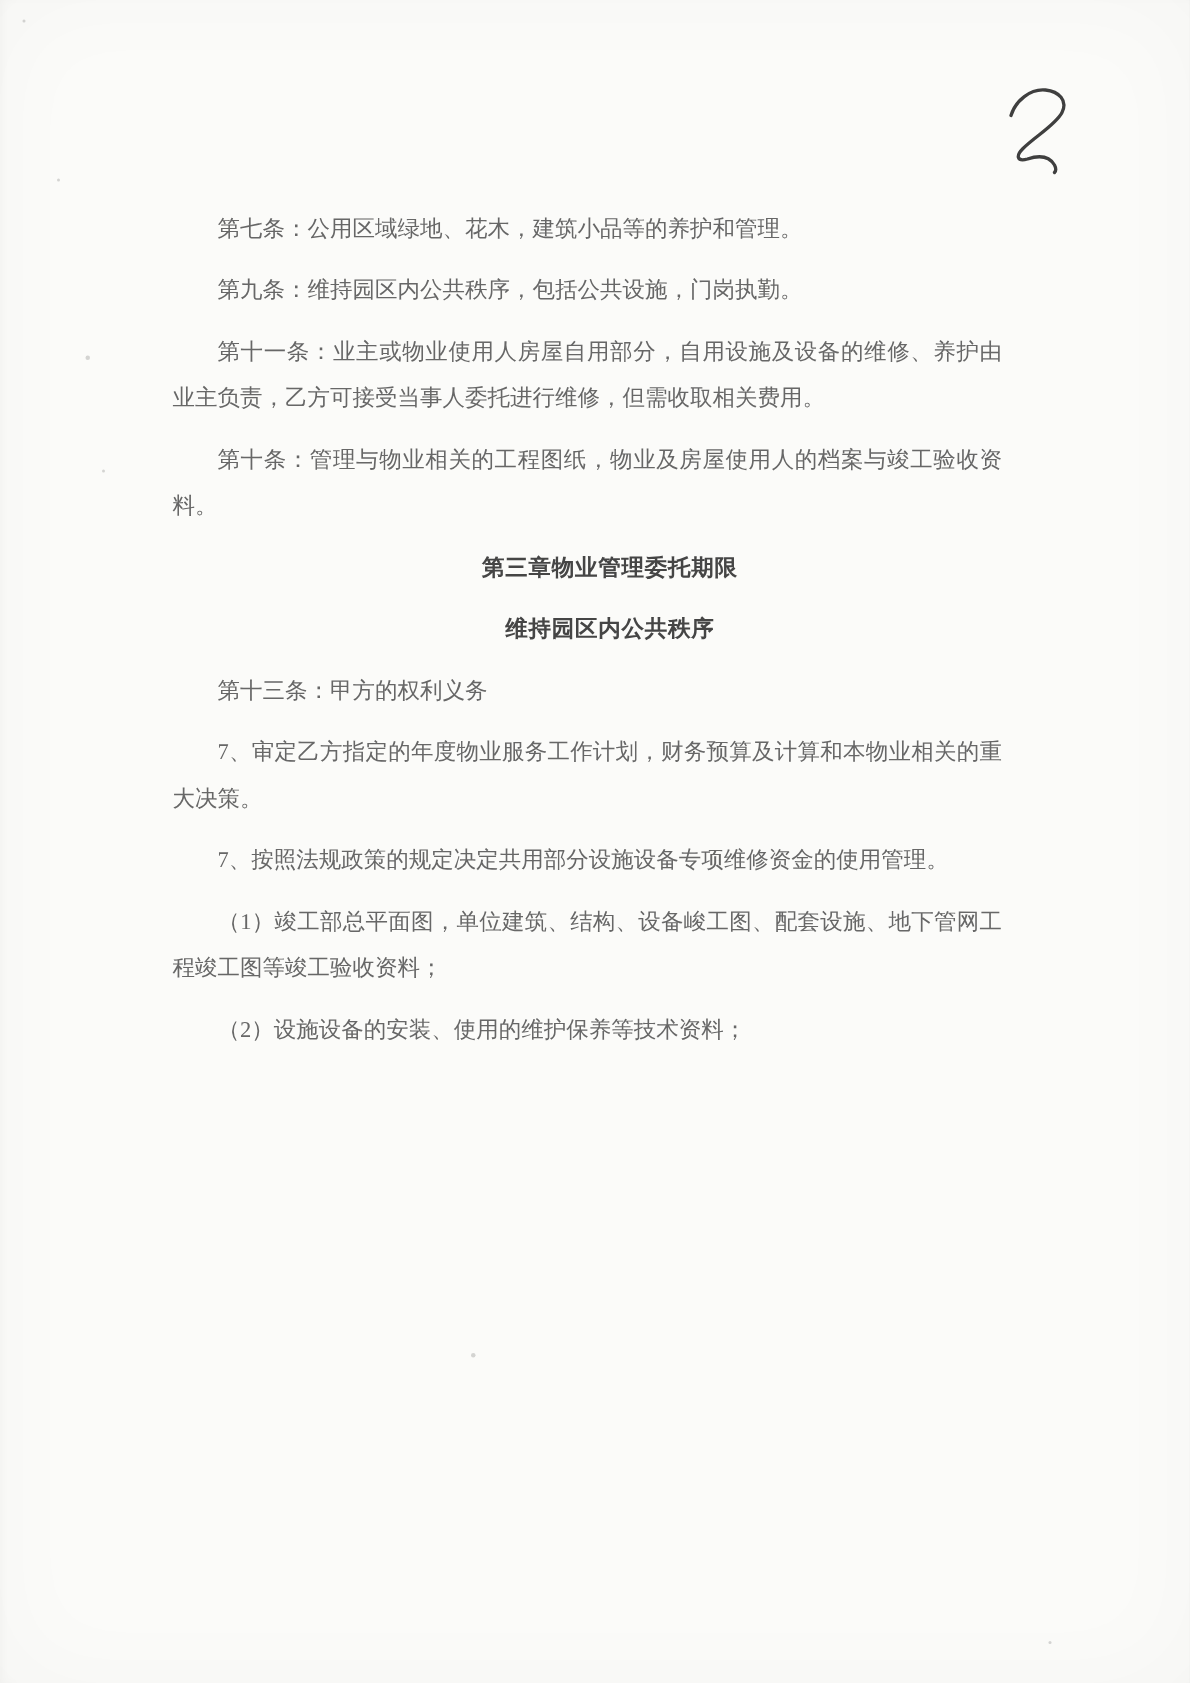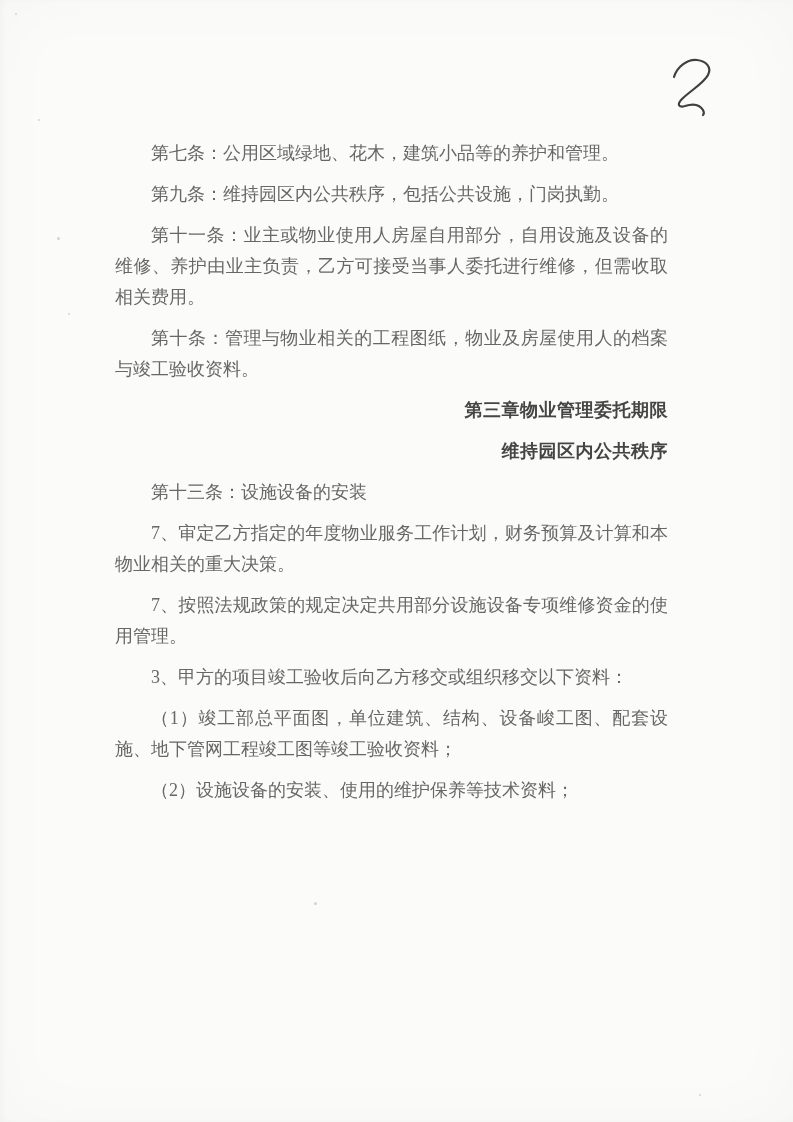--- a/index.html
+++ b/index.html
@@ -19,33 +19,33 @@
     width:793px;height:1122px;
     background:var(--paper);
     overflow:hidden;
     box-shadow:inset 0 0 70px rgba(0,0,0,0.025), inset 3px 0 8px -3px rgba(0,0,0,0.04);
   }
   .content{
     position:absolute;
     left:115px;top:138px;
     width:553px;
     color:var(--body-text);
-    font-size:18px;
+    font-size:15px;
     line-height:31px;
     text-align:justify;
   }
   .content p{
     margin:0 0 10px 0;
     text-indent:2em;
     word-break:break-all;
   }
   .content p.heading{
     font-weight:bold;
     color:var(--heading-text);
-    text-align:right;
+    text-align:center;
     letter-spacing:0.5px;
   }
   .handwritten-num{
     position:absolute;
     left:668px;top:56px;
     width:52px;height:62px;
   }
   .handwritten-num svg path{
     fill:none;
     stroke:var(--pen);
@@ -77,24 +77,23 @@
     </svg>
   </div>
 
   <main class="content">
       <p>第七条：公用区域绿地、花木，建筑小品等的养护和管理。</p>
       <p>第九条：维持园区内公共秩序，包括公共设施，门岗执勤。</p>
       <p>第十一条：业主或物业使用人房屋自用部分，自用设施及设备的维修、养护由业主负责，乙方可接受当事人委托进行维修，但需收取相关费用。</p>
       <p>第十条：管理与物业相关的工程图纸，物业及房屋使用人的档案与竣工验收资料。</p>
       <p class="heading">第三章物业管理委托期限</p>
       <p class="heading">维持园区内公共秩序</p>
-      <p>第十三条：设施设备的安装</p>
+      <p>第十三条：甲方的权利义务</p>
       <p>7、审定乙方指定的年度物业服务工作计划，财务预算及计算和本物业相关的重大决策。</p>
       <p>7、按照法规政策的规定决定共用部分设施设备专项维修资金的使用管理。</p>
-      <p>3、甲方的项目竣工验收后向乙方移交或组织移交以下资料：</p>
       <p>（1）竣工部总平面图，单位建筑、结构、设备峻工图、配套设施、地下管网工程竣工图等竣工验收资料；</p>
       <p>（2）设施设备的安装、使用的维护保养等技术资料；</p>
     </main>
 
   <div class="speck s1"></div>
   <div class="speck s2"></div>
   <div class="speck s3"></div>
   <div class="speck s4"></div>
   <div class="speck s5"></div>
   <div class="speck s6"></div>

